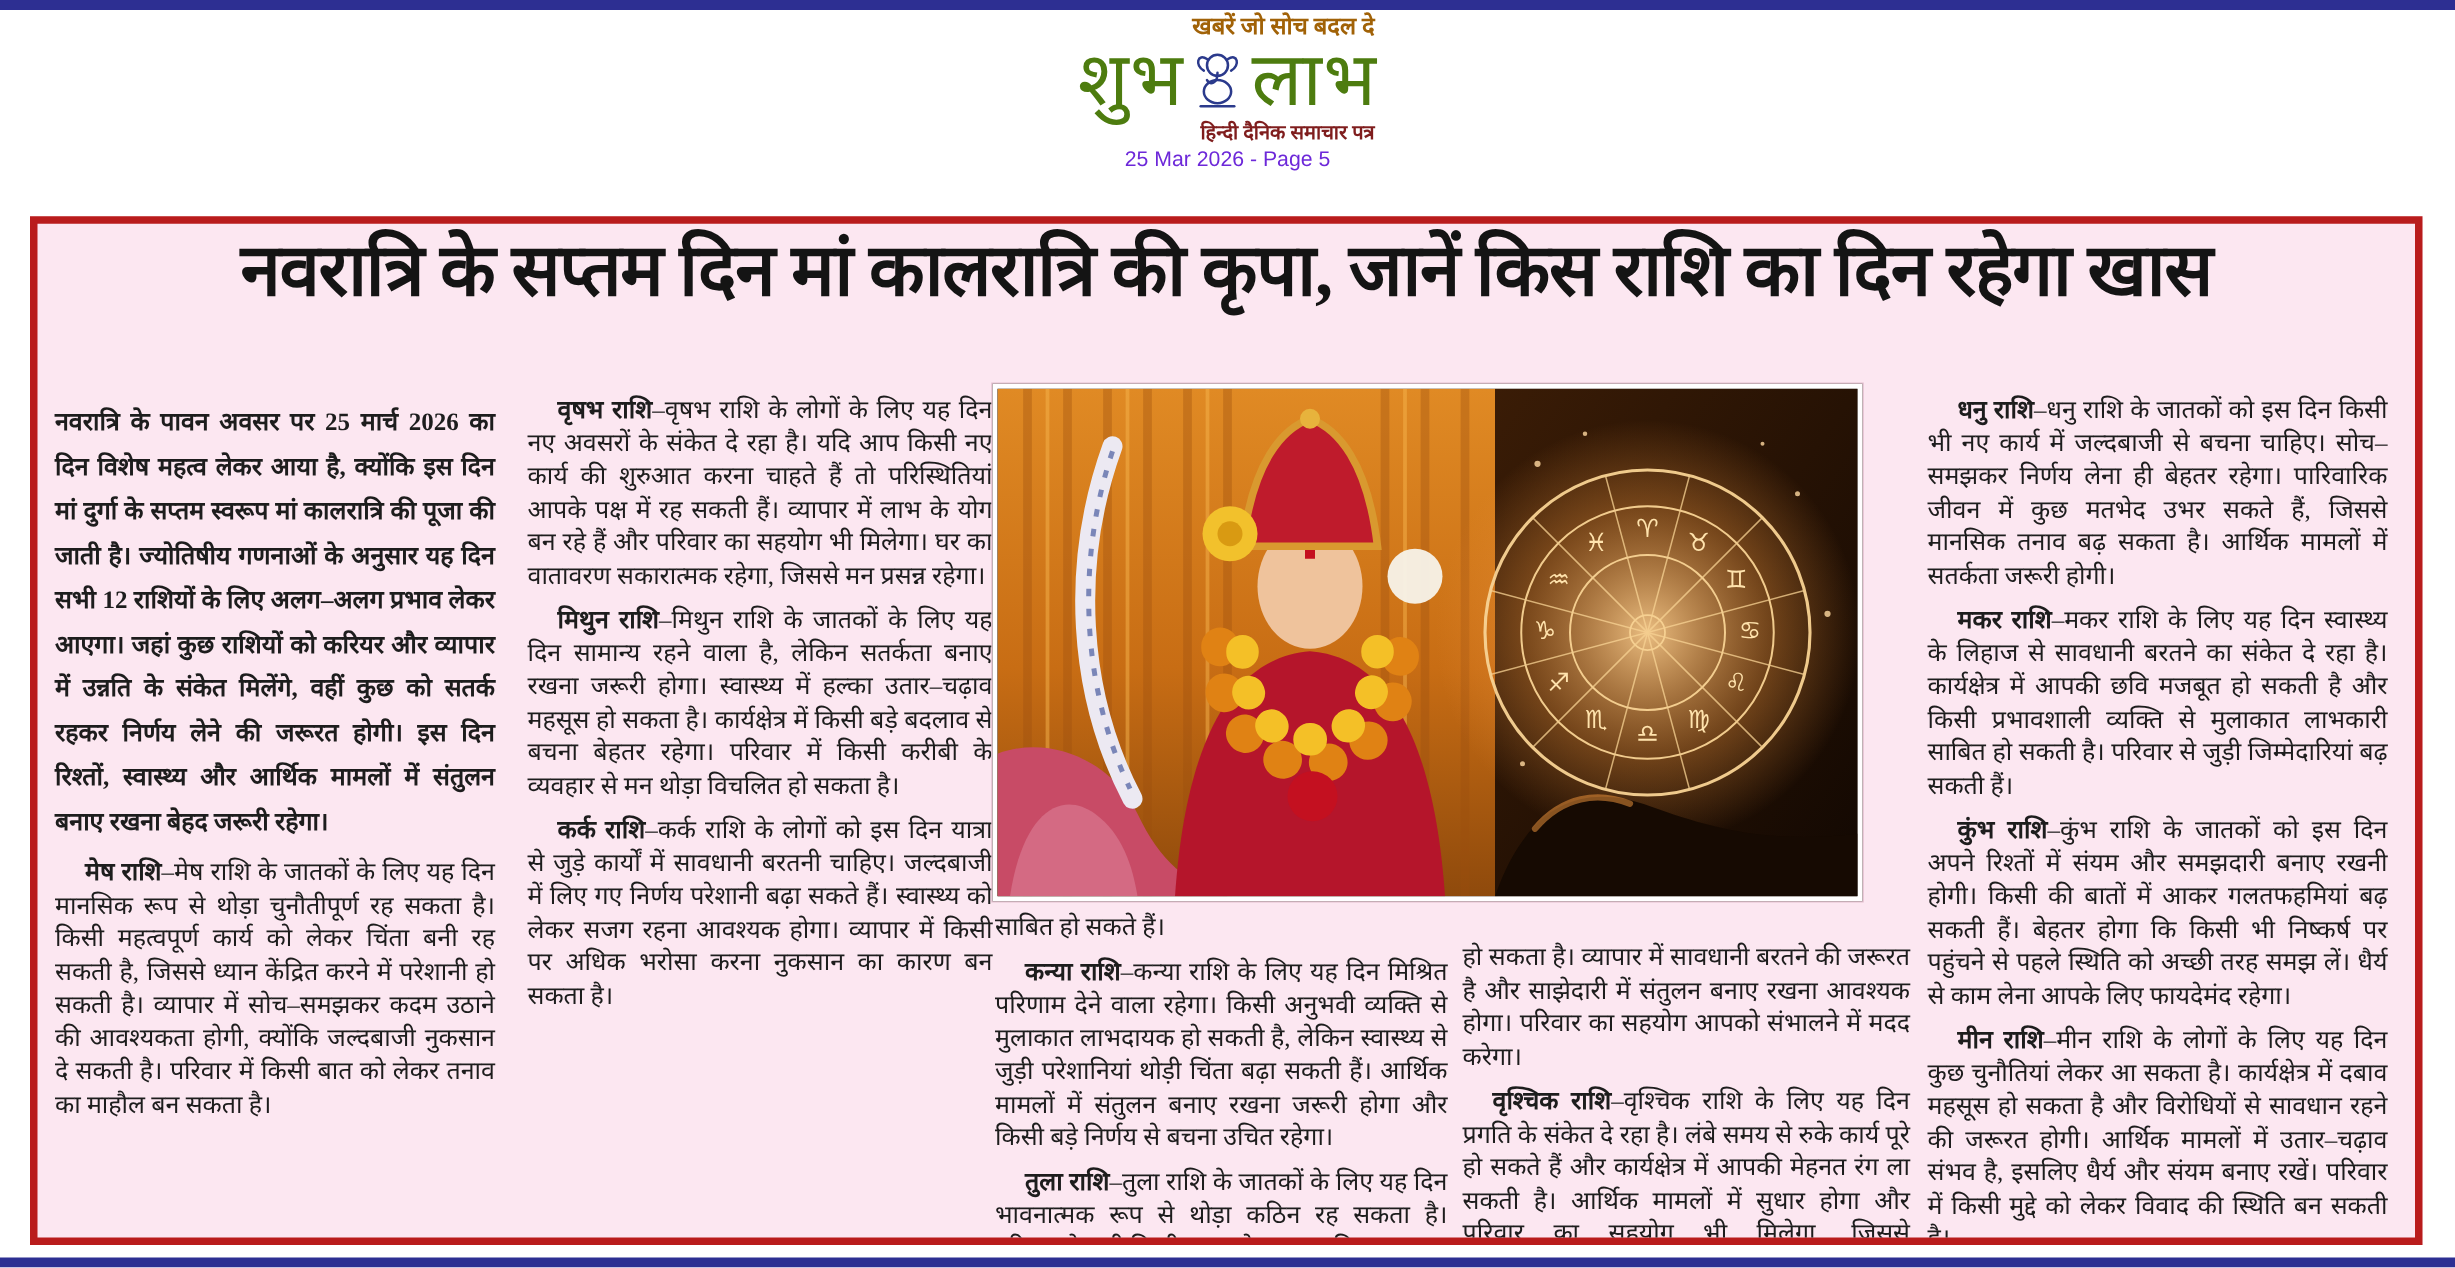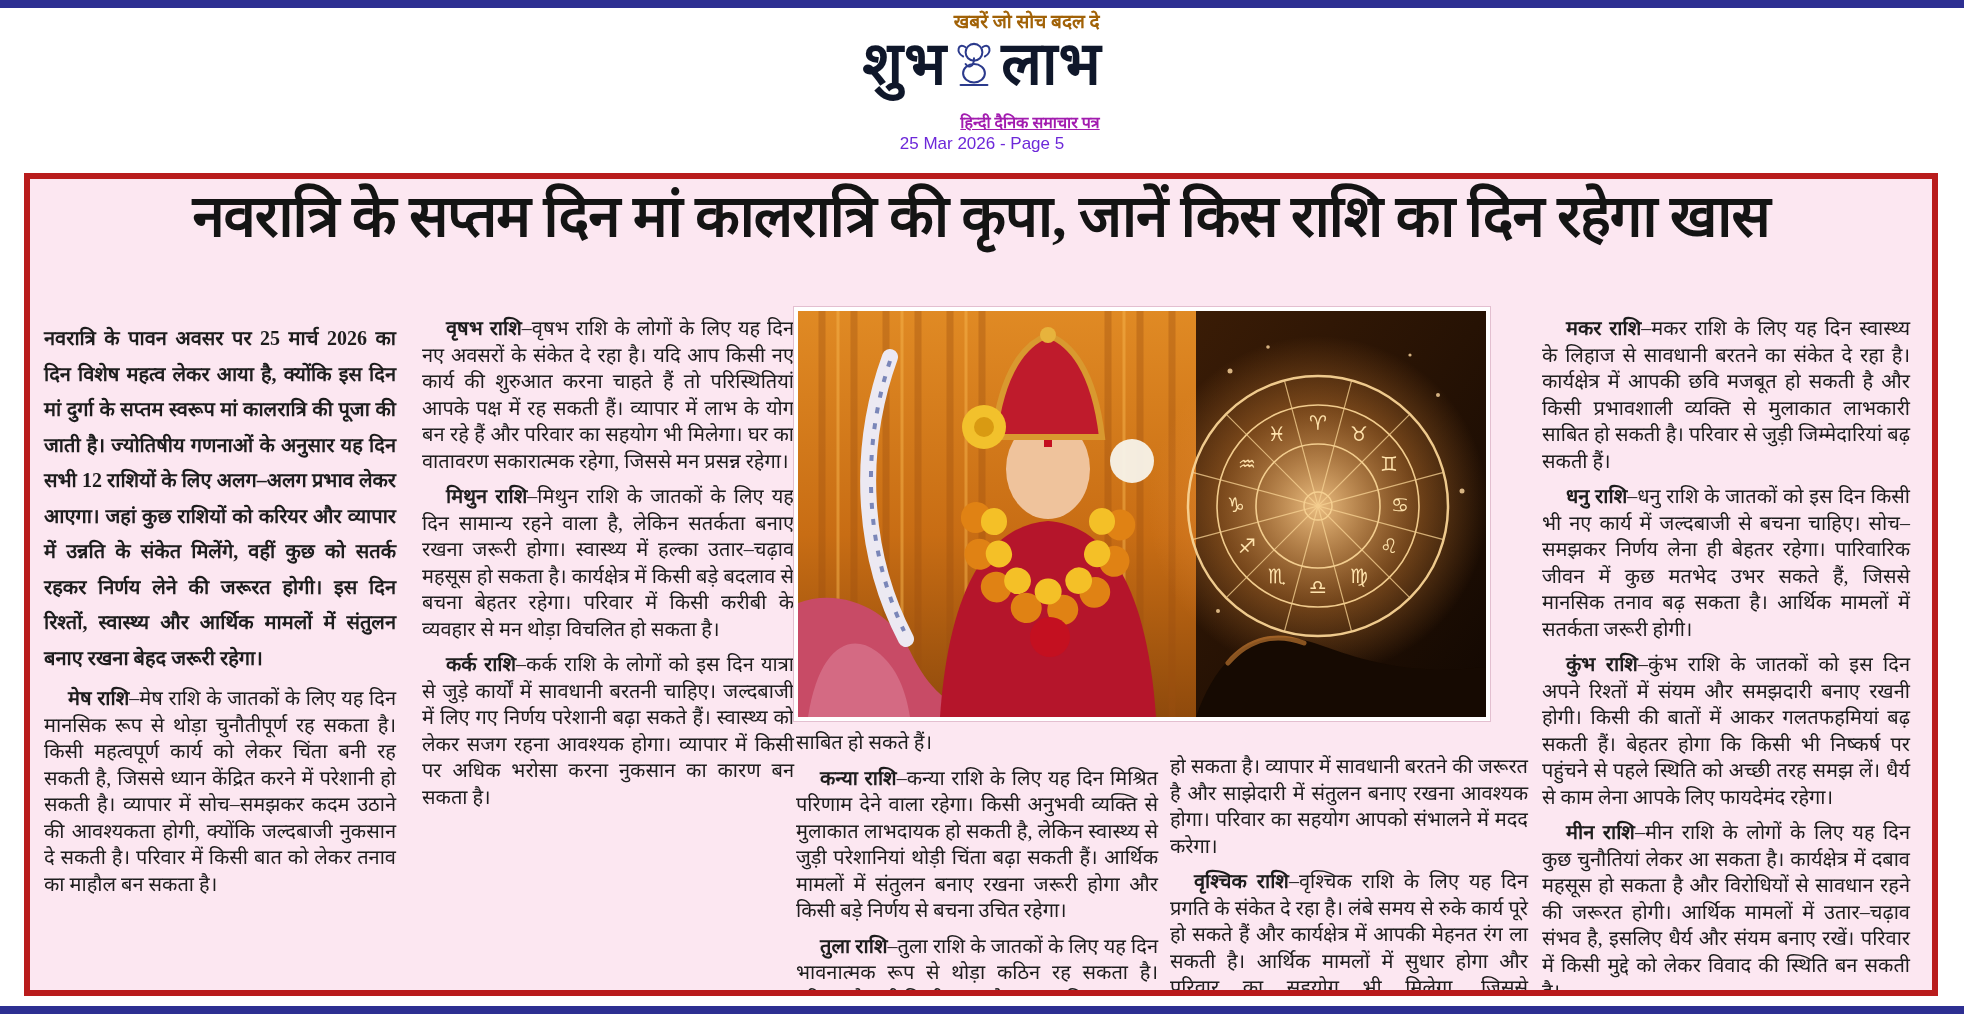--- a/index.html
+++ b/index.html
@@ -8,23 +8,23 @@
 
   .top-bar,.bottom-bar{position:absolute;left:0;width:1964px;height:8px;background:#2d2f92;}
   .top-bar{top:0;}
   .bottom-bar{bottom:0;}
 
   
   .masthead{position:absolute;top:12px;left:0;right:0;text-align:center;line-height:1;}
   .logo-block{display:inline-block;text-align:right;}
   .tagline{color:#a16207;font-weight:bold;font-size:19px;padding-right:2px;margin-bottom:2px;}
   .logo-row{display:flex;align-items:center;justify-content:center;gap:6px;}
-  .logo-word{color:#0f172a;font-weight:bold;font-size:60px;letter-spacing:1px;line-height:1.05;}
+  .logo-word{color:#4d7c0f;font-weight:normal;font-size:60px;letter-spacing:1px;line-height:1.05;}
   .ganesha{display:inline-block;width:42px;height:54px;}
-  .subtitle{color:#a21caf;font-weight:bold;font-size:16px;margin-top:19px;padding-right:2px;text-decoration:underline;}
+  .subtitle{color:#7f1d1d;font-weight:bold;font-size:16px;margin-top:3px;padding-right:2px;}
   .website{font-family:"Liberation Sans","DejaVu Sans",sans-serif;font-size:19px;color:#121212;margin-top:8px;}
   .dateline{font-family:"Liberation Sans","DejaVu Sans",sans-serif;font-size:17px;color:#6d28d9;margin-top:4px;}
 
   
   .article-box{position:absolute;left:24px;top:173px;width:1902px;height:811px;
                border:6px solid #b91c1c;background:#fce7f1;overflow:hidden;}
   .headline{position:absolute;left:0;top:6px;width:100%;margin:0;text-align:center;
             font-size:58px;font-weight:bold;color:#141414;line-height:1.12;letter-spacing:-1px;}
 
   .col{position:absolute;text-align:justify;font-size:20px;line-height:26.5px;}
@@ -198,21 +198,21 @@
       <p class="para"><span class="lead">कन्या राशि</span><span>–कन्या राशि के लिए यह दिन मिश्रित परिणाम देने वाला रहेगा। किसी अनुभवी व्यक्ति से मुलाकात लाभदायक हो सकती है, लेकिन स्वास्थ्य से जुड़ी परेशानियां थोड़ी चिंता बढ़ा सकती हैं। आर्थिक मामलों में संतुलन बनाए रखना जरूरी होगा और किसी बड़े निर्णय से बचना उचित रहेगा।</span></p>
       <p class="para"><span class="lead">तुला राशि</span><span>–तुला राशि के जातकों के लिए यह दिन भावनात्मक रूप से थोड़ा कठिन रह सकता है। परिवार से जुड़ी किसी खबर से मन प्रभावित</span></p>
     </div>
 
     <div class="col col4">
       <p class="cont"><span>हो सकता है। व्यापार में सावधानी बरतने की जरूरत है और साझेदारी में संतुलन बनाए रखना आवश्यक होगा। परिवार का सहयोग आपको संभालने में मदद करेगा।</span></p>
       <p class="para"><span class="lead">वृश्चिक राशि</span><span>–वृश्चिक राशि के लिए यह दिन प्रगति के संकेत दे रहा है। लंबे समय से रुके कार्य पूरे हो सकते हैं और कार्यक्षेत्र में आपकी मेहनत रंग ला सकती है। आर्थिक मामलों में सुधार होगा और परिवार का सहयोग भी मिलेगा, जिससे आत्मविश्वास बढ़ेगा।</span></p>
     </div>
 
     <div class="col col5">
+      <p class="para"><span class="lead">धनु राशि</span><span>–धनु राशि के जातकों को इस दिन किसी भी नए कार्य में जल्दबाजी से बचना चाहिए। सोच–समझकर निर्णय लेना ही बेहतर रहेगा। पारिवारिक जीवन में कुछ मतभेद उभर सकते हैं, जिससे मानसिक तनाव बढ़ सकता है। आर्थिक मामलों में सतर्कता जरूरी होगी।</span></p>
       <p class="para"><span class="lead">मकर राशि</span><span>–मकर राशि के लिए यह दिन स्वास्थ्य के लिहाज से सावधानी बरतने का संकेत दे रहा है। कार्यक्षेत्र में आपकी छवि मजबूत हो सकती है और किसी प्रभावशाली व्यक्ति से मुलाकात लाभकारी साबित हो सकती है। परिवार से जुड़ी जिम्मेदारियां बढ़ सकती हैं।</span></p>
-      <p class="para"><span class="lead">धनु राशि</span><span>–धनु राशि के जातकों को इस दिन किसी भी नए कार्य में जल्दबाजी से बचना चाहिए। सोच–समझकर निर्णय लेना ही बेहतर रहेगा। पारिवारिक जीवन में कुछ मतभेद उभर सकते हैं, जिससे मानसिक तनाव बढ़ सकता है। आर्थिक मामलों में सतर्कता जरूरी होगी।</span></p>
       <p class="para"><span class="lead">कुंभ राशि</span><span>–कुंभ राशि के जातकों को इस दिन अपने रिश्तों में संयम और समझदारी बनाए रखनी होगी। किसी की बातों में आकर गलतफहमियां बढ़ सकती हैं। बेहतर होगा कि किसी भी निष्कर्ष पर पहुंचने से पहले स्थिति को अच्छी तरह समझ लें। धैर्य से काम लेना आपके लिए फायदेमंद रहेगा।</span></p>
       <p class="para"><span class="lead">मीन राशि</span><span>–मीन राशि के लोगों के लिए यह दिन कुछ चुनौतियां लेकर आ सकता है। कार्यक्षेत्र में दबाव महसूस हो सकता है और विरोधियों से सावधान रहने की जरूरत होगी। आर्थिक मामलों में उतार–चढ़ाव संभव है, इसलिए धैर्य और संयम बनाए रखें। परिवार में किसी मुद्दे को लेकर विवाद की स्थिति बन सकती है।</span></p>
     </div>
   </section>
 
   <div class="bottom-bar"></div>
 </div>
 
 </body></html>

